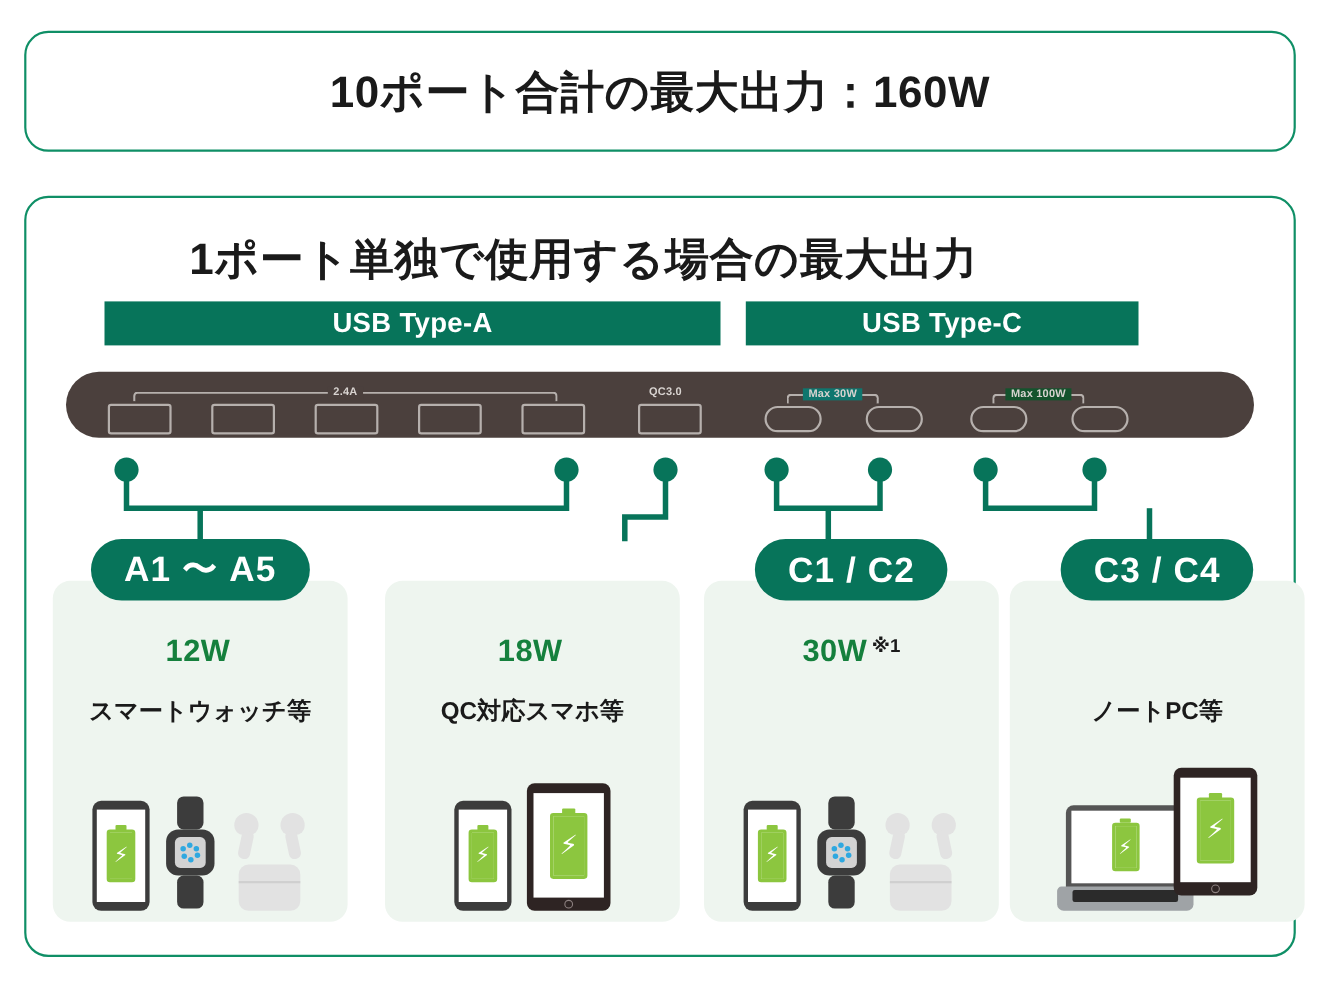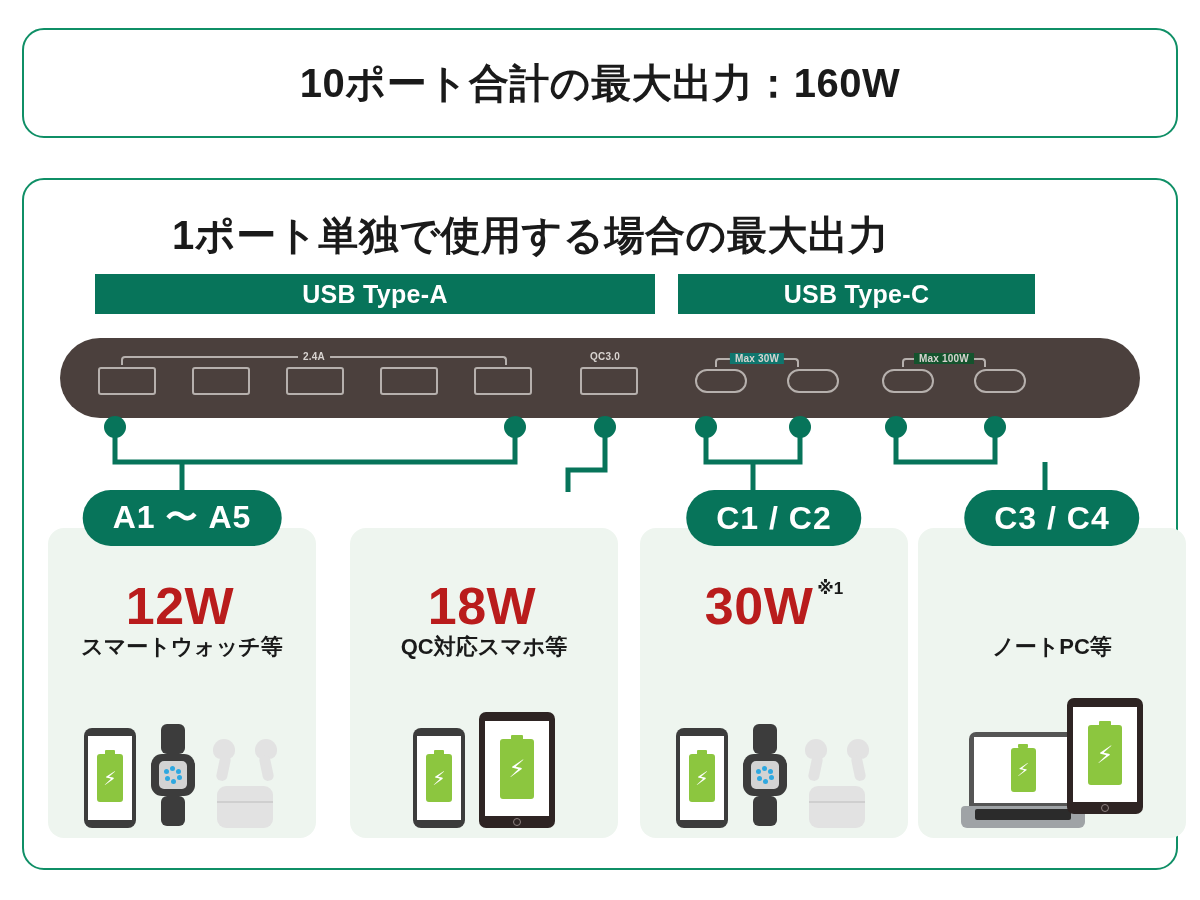--- a/index.html
+++ b/index.html
@@ -45,21 +45,21 @@
   }
   .typebar span {
     color: #ffffff; font-size: 25px; font-weight: 600; letter-spacing: .3px;
   }
   #typebar-a { left: 95px; top: 274px; width: 560px; }
   #typebar-c { left: 678px; top: 274px; width: 357px; }
 
   
   .hub {
     position: absolute; left: 60px; top: 338px;
-    width: 1080px; height: 80px;
+    width: 1080px; height: 60px;
     background: #4b403d; border-radius: 40px;
   }
   .port {
     position: absolute;
     border: 2px solid #b6b0ad;
     background: transparent;
   }
   .port-a { width: 58px; height: 28px; border-radius: 3px; top: 29px; }
   .port-c { width: 52px; height: 24px; border-radius: 12px; top: 31px; }
 
@@ -92,21 +92,21 @@
     height: 56px; padding: 0 30px; border-radius: 28px;
     background: #07745a; color: #fff;
     font-size: 32px; font-weight: 700; letter-spacing: 1px;
     display: flex; align-items: center; justify-content: center;
     white-space: nowrap;
   }
   .watt-row {
     position: absolute; top: 48px; left: 0; width: 100%;
     display: flex; align-items: flex-start; justify-content: center;
   }
-  .watt { font-size: 52px; font-weight: 700; color: #b91c1c; letter-spacing: .5px; }
+  .watt { font-size: 28px; font-weight: 700; color: #15803d; letter-spacing: .5px; }
   .note { font-size: 17px; font-weight: 600; color: #1a1a1a; margin-left: 4px; margin-top: 2px; }
   .subtitle {
     position: absolute; top: 104px; left: 0; width: 100%;
     text-align: center; font-size: 22px; color: #1a1a1a; font-weight: 700;
   }
   .devices {
     position: absolute; top: 150px; left: 0; width: 100%; height: 150px;
     display: flex; align-items: flex-end; justify-content: center; gap: 14px;
   }
 

